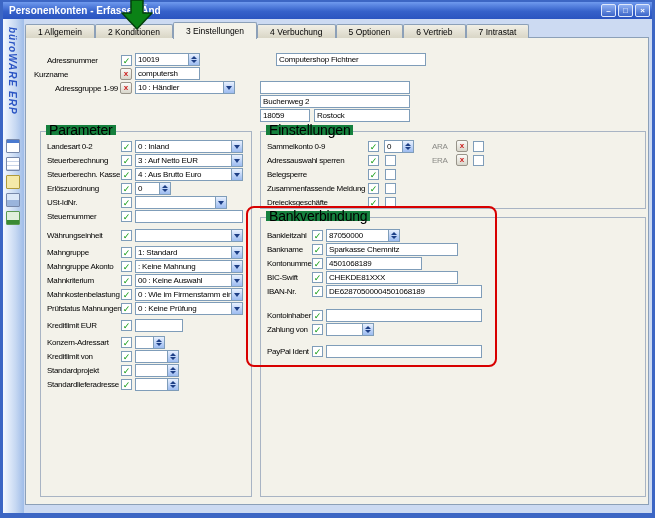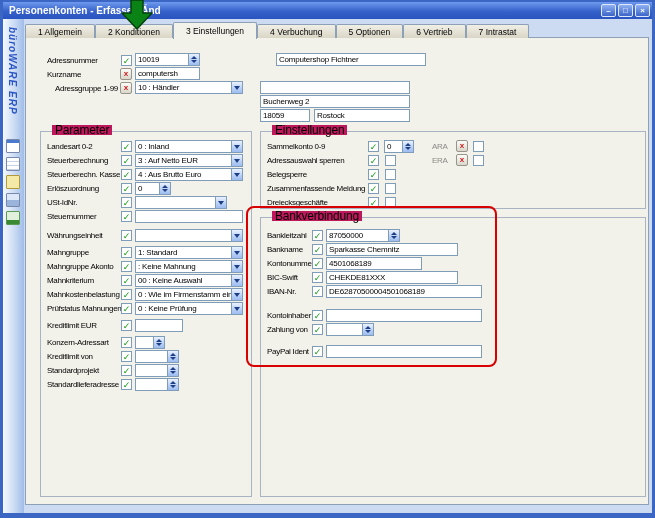--- a/index.html
+++ b/index.html
@@ -27,21 +27,21 @@
   .tabs{position:absolute;left:25px;top:21px;height:17px;display:flex;align-items:flex-end;z-index:4;}
   .tab{height:14px;line-height:14px;padding:0 12px;font-size:8.5px;color:#000;white-space:nowrap;
     background:linear-gradient(180deg,#f1efe6,#d9d6c6);border:1px solid #8ca0b8;border-bottom:none;border-radius:2px 2px 0 0;}
   .tab.active{height:17px;line-height:17px;background:#f3f2ea;margin-bottom:-1px;position:relative;z-index:5;}
   
   .panel{position:absolute;left:25px;top:37px;width:624px;height:468px;background:#f3f2ea;border:1px solid #8ca0b8;z-index:1;}
   
   .lbl{position:absolute;font-size:8px;letter-spacing:-0.3px;line-height:10px;color:#000;white-space:nowrap;z-index:2;}
   .lbl.gray{color:#8a8a86;}
   .gbox{position:absolute;border:1px solid #a8b4c4;z-index:1;}
-  .gtitle{position:absolute;font-size:12px;letter-spacing:-0.2px;line-height:10px;background:#be185d;padding:0 3px;z-index:2;white-space:nowrap;color:#000;margin-left:6px;}
+  .gtitle{position:absolute;font-size:14px;letter-spacing:-0.2px;line-height:10px;background:#15803d;padding:0 3px;z-index:2;white-space:nowrap;color:#000;}
   .field{position:absolute;height:13px;background:#fff;border:1px solid #7f9db9;font-size:8px;letter-spacing:-0.2px;
     line-height:11px;color:#000;padding:0 2px;overflow:hidden;white-space:nowrap;z-index:2;}
   .field.drop,.field.spin{padding-right:13px;}
   .dbtn{position:absolute;right:-1px;top:-1px;width:12px;height:13px;
     background:linear-gradient(180deg,#e9f1fe 0%,#b9d0f6 60%,#9dbcf0 100%);border:1px solid #7f9db9;}
   .dbtn::after{content:"";position:absolute;left:2px;top:4px;border-left:3px solid transparent;border-right:3px solid transparent;border-top:4px solid #1d3f86;}
   .spn{position:absolute;right:-1px;top:-1px;width:12px;height:13px;
     background:linear-gradient(180deg,#e9f1fe 0%,#b9d0f6 60%,#9dbcf0 100%);border:1px solid #7f9db9;}
   .spn::before{content:"";position:absolute;left:2px;top:2px;border-left:3px solid transparent;border-right:3px solid transparent;border-bottom:3px solid #1d3f86;}
   .spn::after{content:"";position:absolute;left:2px;bottom:2px;border-left:3px solid transparent;border-right:3px solid transparent;border-top:3px solid #1d3f86;}
@@ -88,27 +88,27 @@
     <div class="tab">6 Vertrieb</div>
     <div class="tab">7 Intrastat</div>
   </div>
 
   <div class="panel"></div>
 
   <div class="lbl" style="left:47px;top:56px">Adressnummer</div>
   <div class="cb checked" style="left:121px;top:55px"></div>
   <div class="field spin" style="left:135px;top:53px;width:65px"><span>10019</span><i class="spn"></i></div>
 
-  <div class="lbl" style="left:47px;top:70px">Kurzname</div>
+  <div class="lbl" style="left:34px;top:70px">Kurzname</div>
   <div class="xbtn" style="left:120px;top:68px"></div>
   <div class="field" style="left:135px;top:67px;width:65px"><span>computersh</span></div>
 
   <div class="lbl" style="left:55px;top:84px">Adressgruppe 1-99</div>
   <div class="xbtn" style="left:120px;top:82px"></div>
-  <div class="field drop" style="left:135px;top:81px;width:108px"><span>10 : Händler</span><i class="dbtn"></i></div>
+  <div class="field drop" style="left:135px;top:81px;width:100px"><span>10 : Händler</span><i class="dbtn"></i></div>
 
   <div class="field" style="left:276px;top:53px;width:150px"><span>Computershop Fichtner</span></div>
   <div class="field" style="left:260px;top:81px;width:150px"><span></span></div>
   <div class="field" style="left:260px;top:95px;width:150px"><span>Buchenweg 2</span></div>
   <div class="field" style="left:260px;top:109px;width:50px"><span>18059</span></div>
   <div class="field" style="left:314px;top:109px;width:96px"><span>Rostock</span></div>
 
   <div class="gbox" style="left:40px;top:131px;width:212px;height:366px"></div>
   <div class="gtitle" style="left:46px;top:125px">Parameter</div>
 

